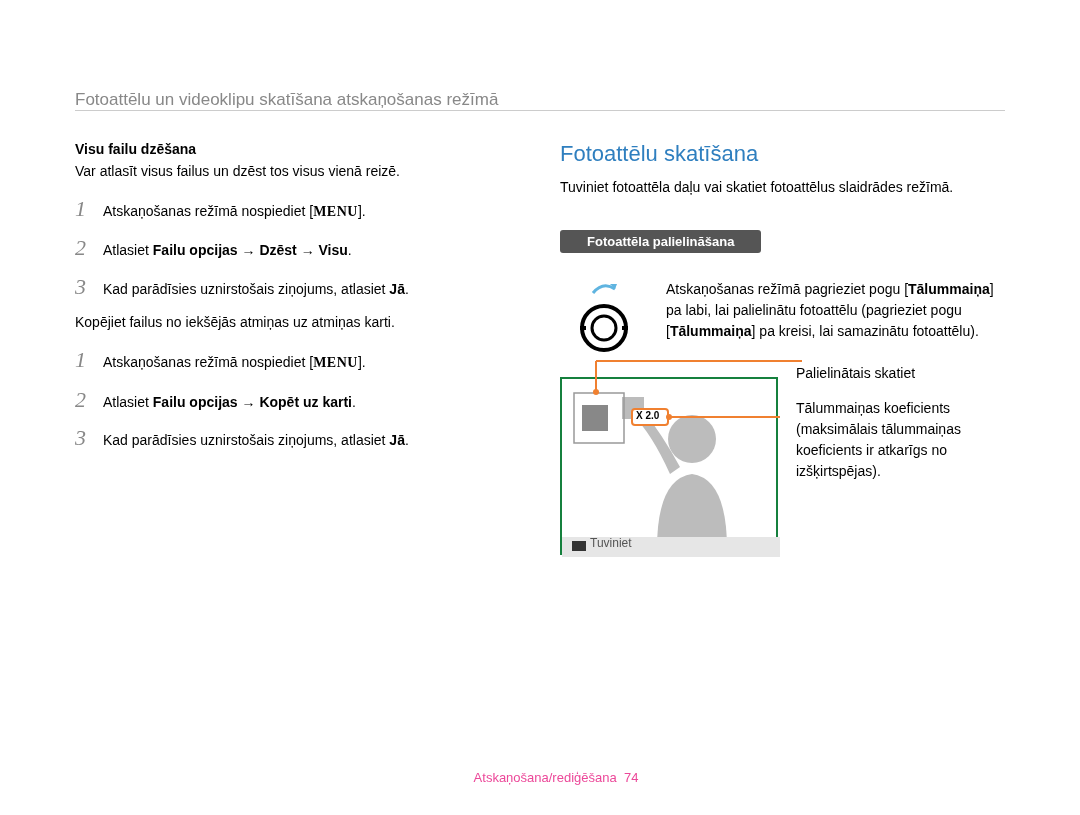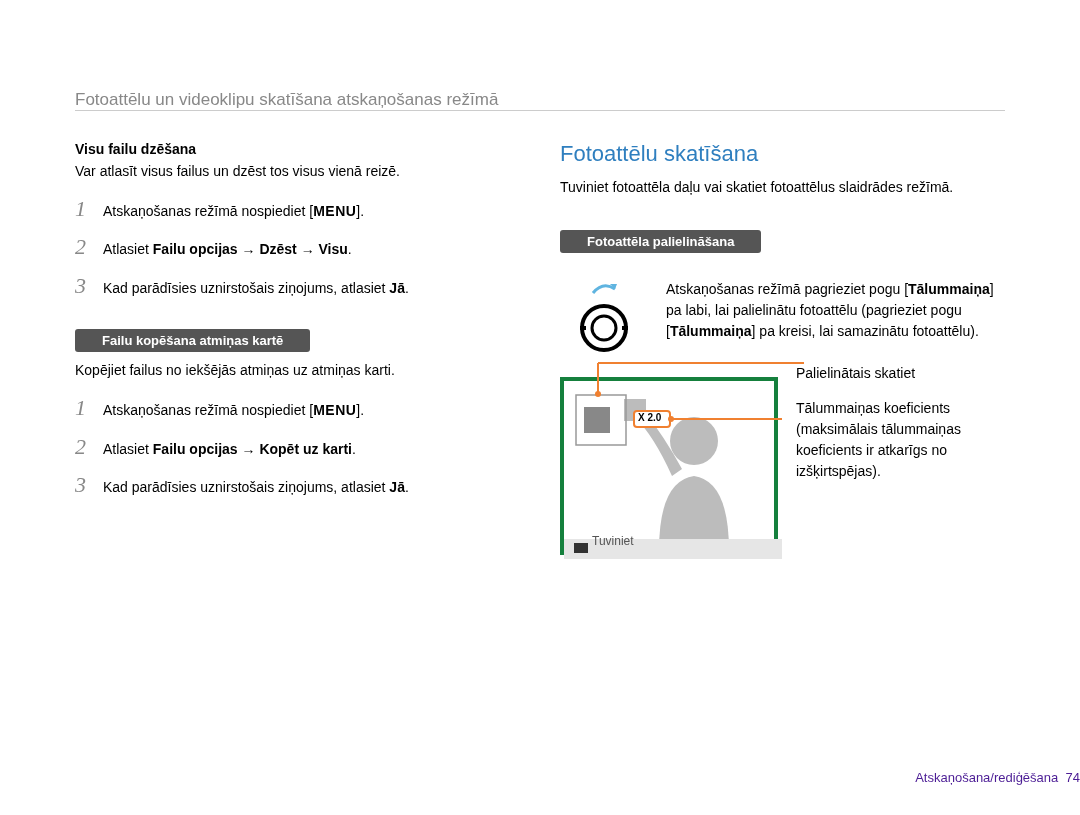--- a/index.html
+++ b/index.html
@@ -49,21 +49,21 @@
     font-style: italic;
     font-family: Georgia, serif;
     width: 18px;
   }
   .step-text {
     font-size: 14px;
     line-height: 1.6;
   }
   .menu-word {
     font-weight: bold;
-    font-family: Liberation Sans, sans-serif;
+    font-family: Liberation Serif, serif;
     letter-spacing: 0.5px;
   }
   .pill {
     display: inline-block;
     background: #555;
     color: #fff;
     font-size: 13px;
     font-weight: bold;
     padding: 4px 27px;
     border-radius: 3px;
@@ -92,39 +92,39 @@
     font-size: 14px;
     line-height: 1.5;
   }
   .screen-row {
     display: flex;
     gap: 18px;
   }
   .screen {
     width: 218px;
     height: 178px;
-    border: 4px solid #15803d;
+    border: 2px solid #15803d;
     position: relative;
     background: #fff;
     flex-shrink: 0;
   }
   .callouts {
     font-size: 14px;
     line-height: 1.5;
     padding-top: 4px;
   }
   .callout-block { margin-bottom: 14px; }
   .footer {
     position: absolute;
     bottom: 30px;
     left: 0;
     width: 100%;
-    text-align: right;
+    text-align: center;
     font-size: 13px;
-    color: #4c1d95;
+    color: #ec4899;
     padding-left: 32px;
   }
 </style>
 </head>
 <body>
 
 <div class="page-header">Fotoattēlu un videoklipu skatīšana atskaņošanas režīmā</div>
 
 <div class="columns">
 
@@ -145,21 +145,20 @@
         <span>Atlasiet </span><b>Failu opcijas → Dzēst → Visu</b><span>.</span>
       </div>
     </div>
     <div class="step-row">
       <div class="step-num">3</div>
       <div class="step-text">
         <span>Kad parādīsies uznirstošais ziņojums, atlasiet </span><b>Jā</b><span>.</span>
       </div>
     </div>
 
-    <div class="pill">Failu kopēšana atmiņas kartē</div>
     <div class="body-text">Kopējiet failus no iekšējās atmiņas uz atmiņas karti.</div>
 
     <div class="step-row">
       <div class="step-num">1</div>
       <div class="step-text">
         <span>Atskaņošanas režīmā nospiediet [</span><span class="menu-word">MENU</span><span>].</span>
       </div>
     </div>
     <div class="step-row">
       <div class="step-num">2</div>

